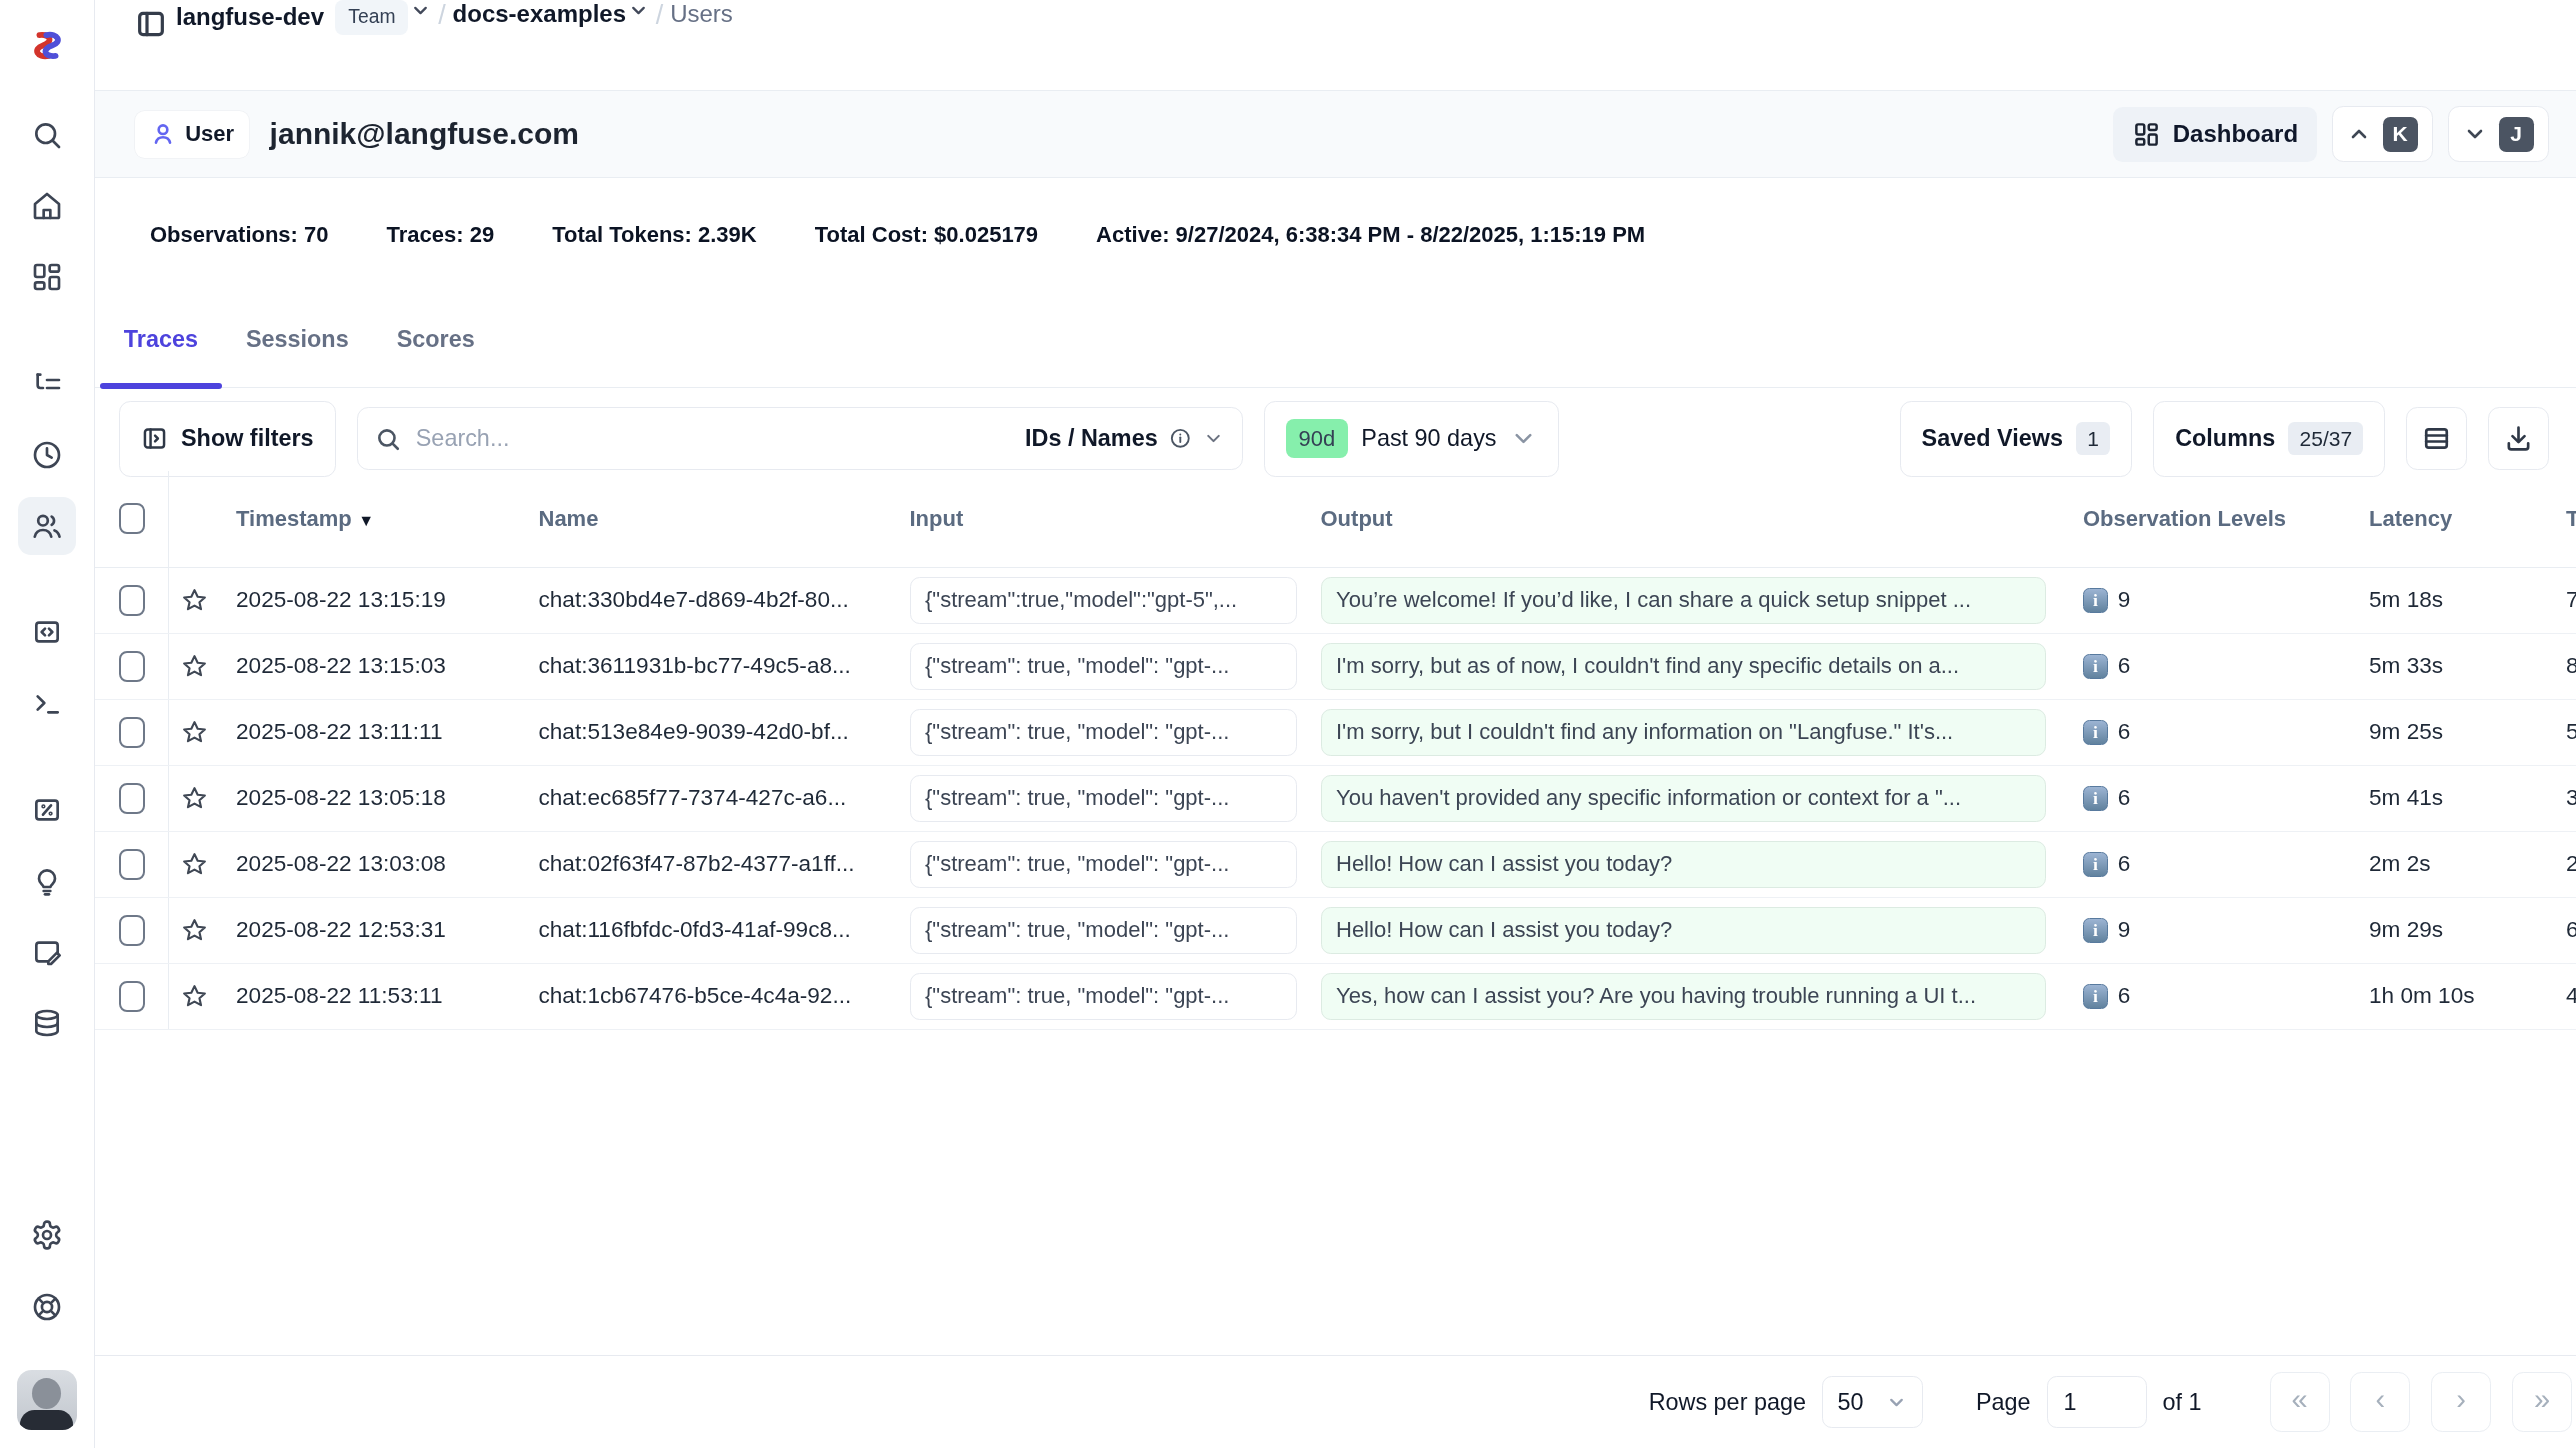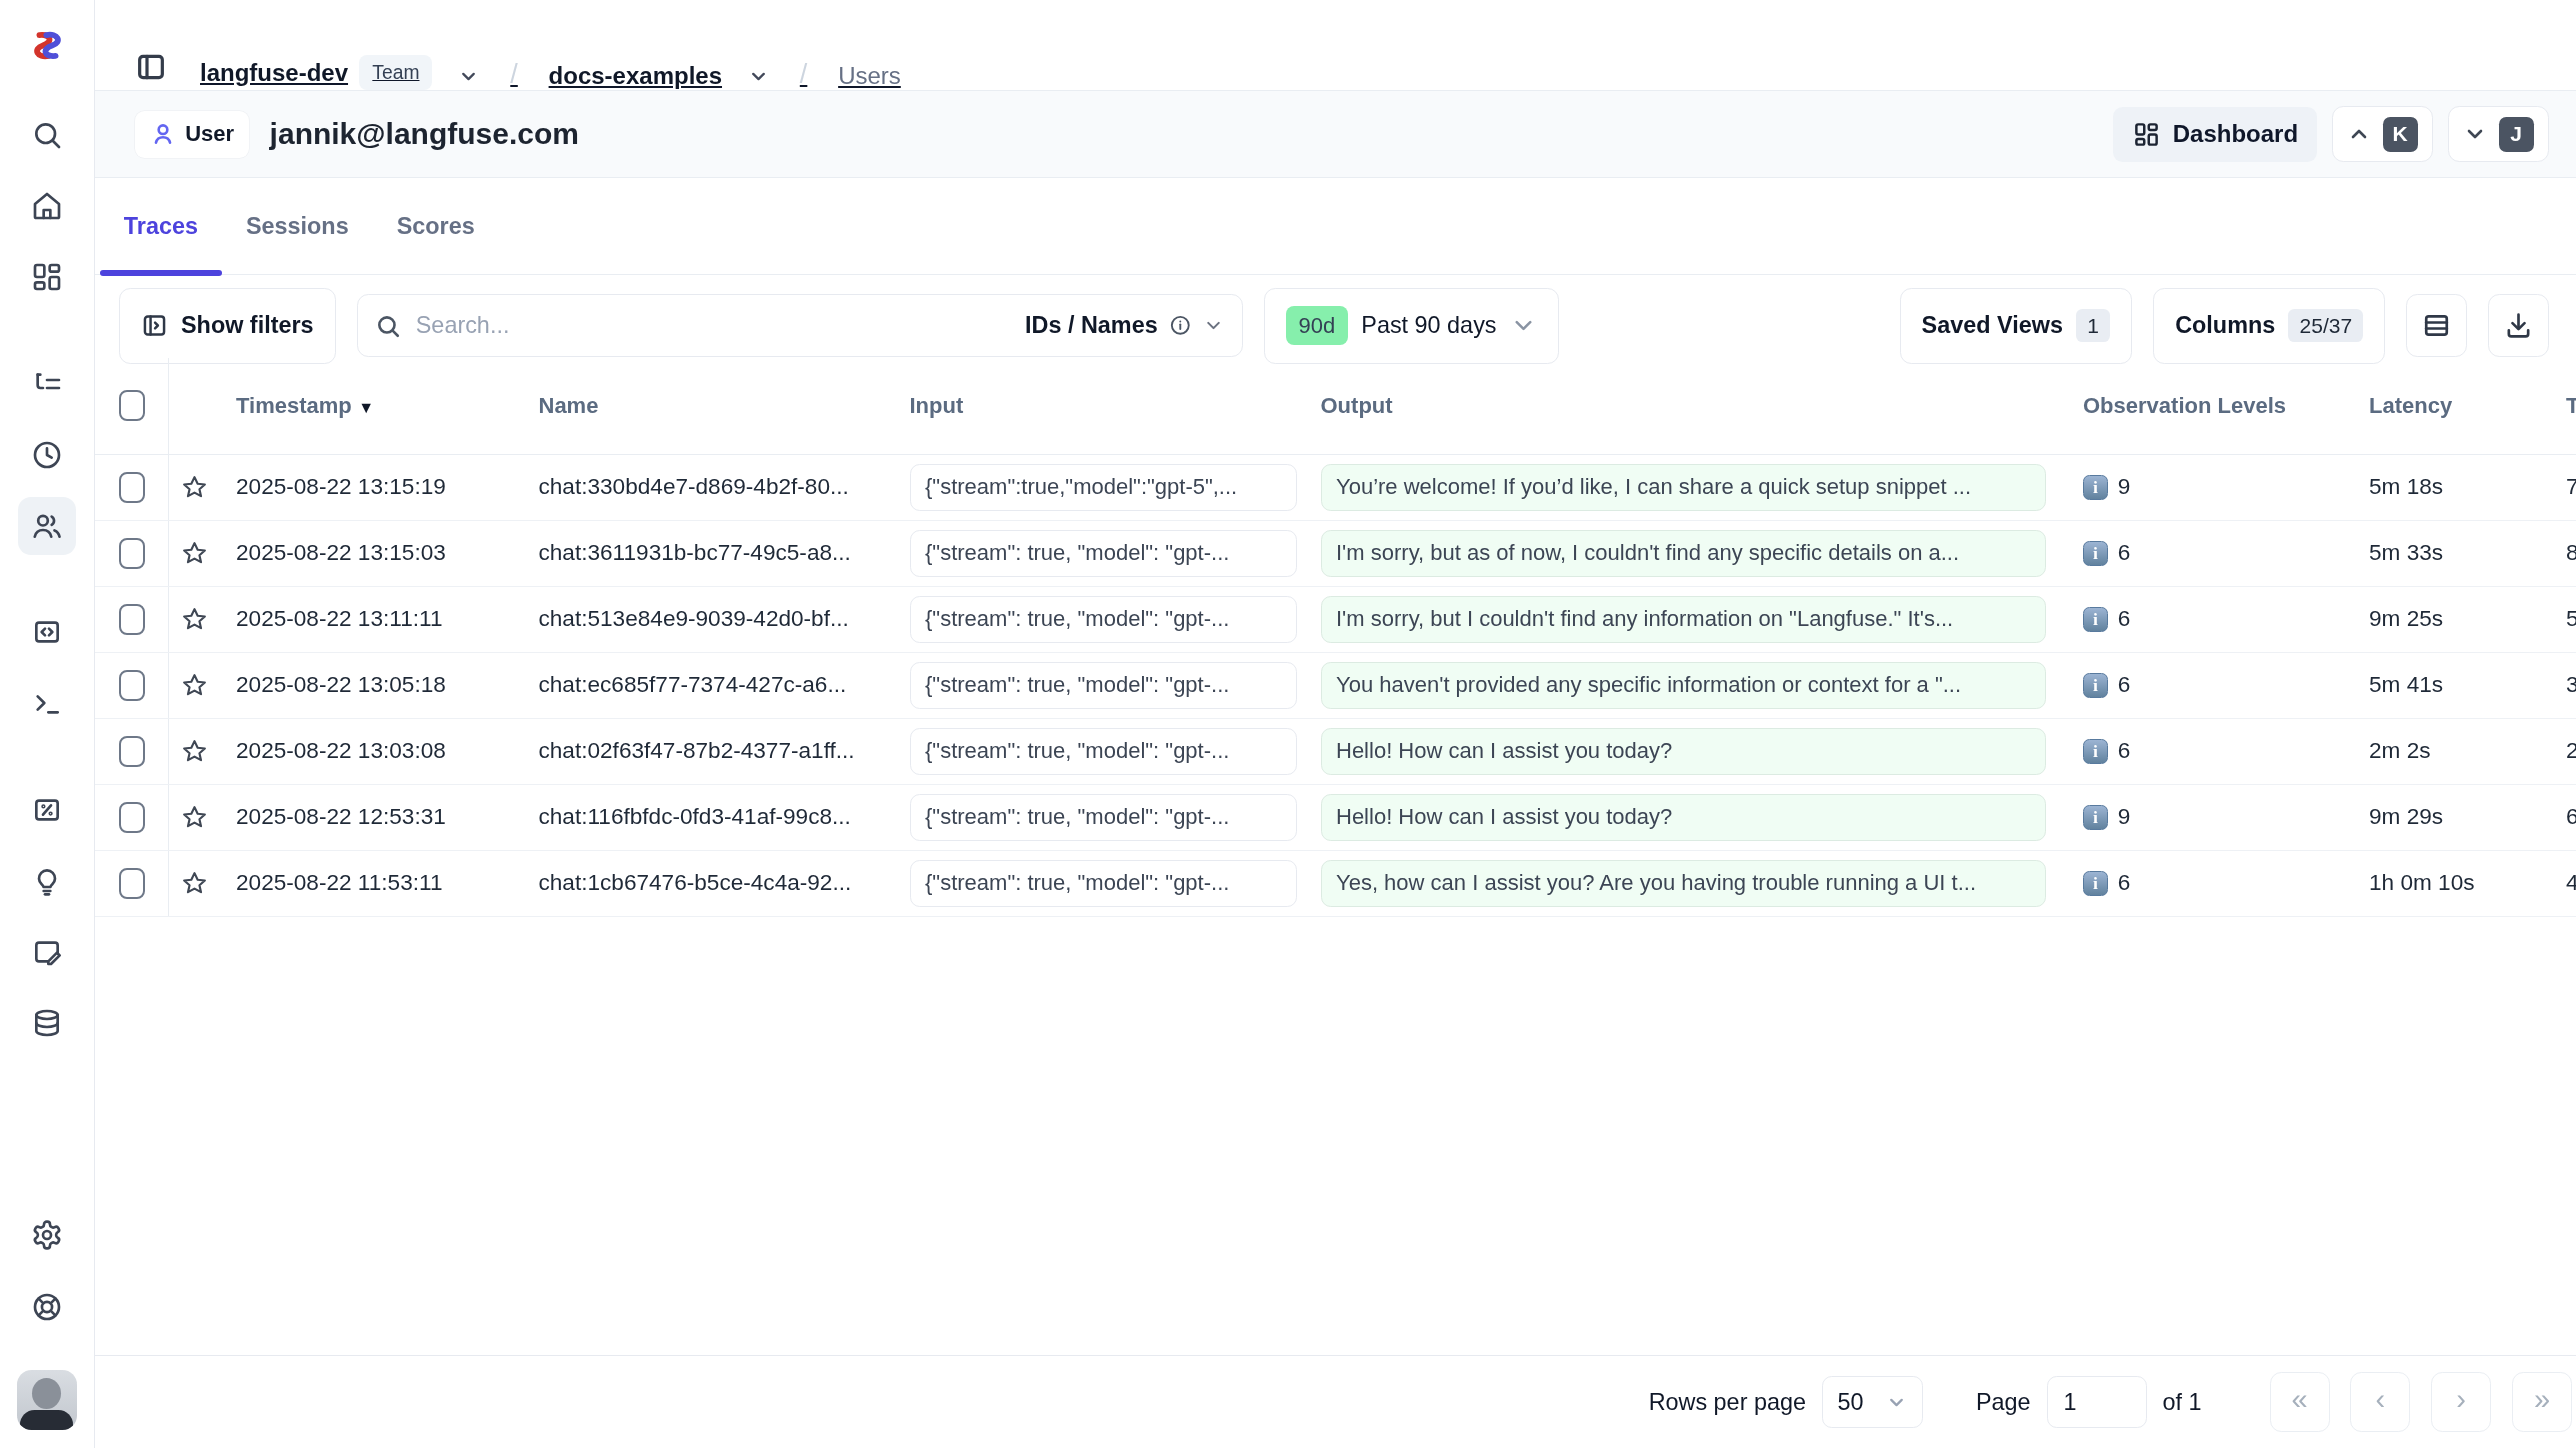--- a/index.html
+++ b/index.html
@@ -24,21 +24,21 @@
     background:linear-gradient(180deg,#d9dde2,#c2c7ce); position:relative; cursor:pointer; }
   .avatar .head { position:absolute; top:8px; left:15.3px; width:29px; height:31px;
     border-radius:50%; background:#8a9099; }
   .avatar .body { position:absolute; bottom:-6.4px; left:3.2px; width:53px; height:27px;
     border-radius:14.5px 14.5px 0 0; background:#272c35; }
 
   
   .main { flex:1; display:flex; flex-direction:column; min-width:0; }
 
   .breadcrumb-bar { height:91px; flex:0 0 91px; border-bottom:1.6px solid #e9edf2;
-    display:flex; align-items:flex-end; padding:0 32px; gap:26px;text-decoration:underline; }
+    display:flex; align-items:flex-start; padding:0 32px; gap:2px; }
   .panel-toggle { width:47px; height:47px; border-radius:9.7px; display:flex; align-items:center;
     justify-content:center; cursor:pointer; }
   .panel-toggle svg { width:32px; height:32px; stroke:#343c4a; stroke-width:2.4; fill:none;
     stroke-linecap:round; stroke-linejoin:round; }
   .crumb { font-size:24px; font-weight:600; color:#101828; white-space:nowrap; cursor:pointer; }
   .crumb.muted { color:#667085; font-weight:500; cursor:default; }
   .crumb-badge { background:#f1f5f9; color:#344054; font-size:19.3px; font-weight:500;
     border-radius:8px; padding:6.4px 13px; margin-left:11.3px; }
   .crumb-chevron svg { width:21px; height:21px; stroke:#42495a; stroke-width:2.6; fill:none;
     stroke-linecap:round; stroke-linejoin:round; cursor:pointer; }
@@ -331,20 +331,27 @@
         </span>
         <span class="key-btn">
           <svg viewBox="0 0 24 24">
               <path d="m6 9 6 6 6-6"></path>
             </svg>
           <span class="keycap">J</span>
         </span>
       </span>
     </div>
 
+    <div class="stats-row">
+      <span class="stat">Observations: 70</span>
+      <span class="stat">Traces: 29</span>
+      <span class="stat">Total Tokens: 2.39K</span>
+      <span class="stat">Total Cost: $0.025179</span>
+      <span class="stat">Active: 9/27/2024, 6:38:34 PM - 8/22/2025, 1:15:19 PM</span>
+    </div>
 
     <div class="tabs-row">
       <span class="tab active">Traces</span>
       <span class="tab">Sessions</span>
       <span class="tab">Scores</span>
     </div>
 
     <div class="toolbar">
       <span class="tb-btn">
         <svg viewBox="0 0 24 24">

